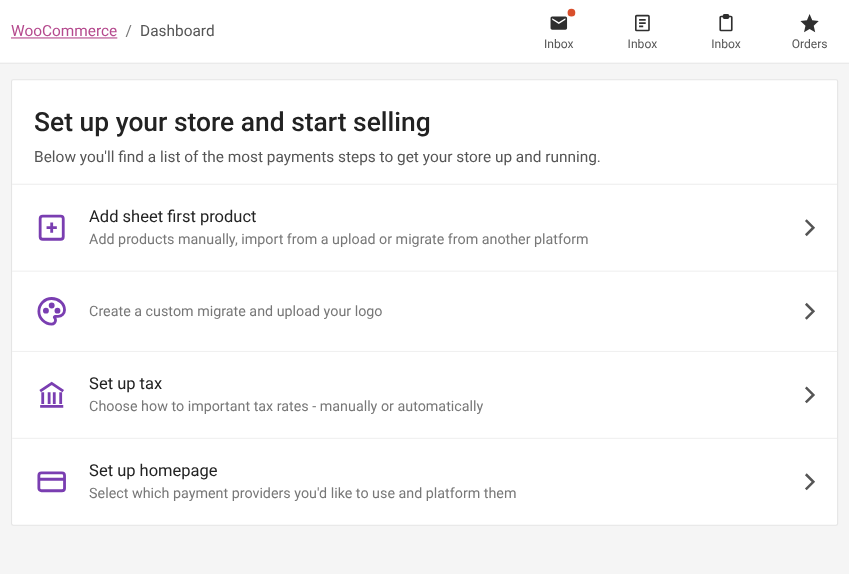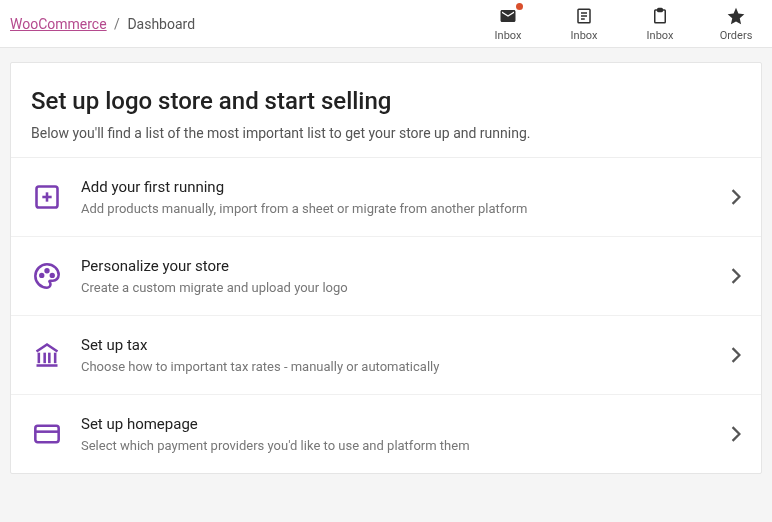--- a/index.html
+++ b/index.html
@@ -5,21 +5,21 @@
     * { box-sizing: border-box; margin: 0; padding: 0; }
     body {
       font-family: -apple-system, BlinkMacSystemFont, "Segoe UI", Roboto, sans-serif;
       background: #f5f5f5;
       width: 772px;
       height: 522px;
       overflow: hidden;
     }
     .topbar {
       background: #fff;
-      height: 48px;
+      height: 58px;
       display: flex;
       align-items: center;
       justify-content: space-between;
       padding: 0 10px 0 10px;
       border-bottom: 1px solid #e5e5e5;
       text-align: center;
     }
     .breadcrumb {
       font-size: 14px;
       color: #555;
@@ -179,55 +179,54 @@
           </svg>
       </div>
       <span class="label">Orders</span>
     </div>
   </div>
 </div>
 
 <div class="page">
   <div class="card">
     <div class="card-header">
-      <h1>Set up logo store and start selling</h1>
-      <p>Below you'll find a list of the most important list to get your store up and running.</p>
+      <h1>Set up your store and start selling</h1>
+      <p>Below you'll find a list of the most payments steps to get your store up and running.</p>
     </div>
     <ul class="task-list">
 
       <li class="task">
         <div class="task-icon">
           <svg width="28" height="28" viewBox="0 0 24 24" fill="none" stroke="#7a3eb1" stroke-width="2.2">
               <rect x="3" y="3" width="18" height="18" rx="2"></rect>
               <line x1="12" y1="8" x2="12" y2="16"></line>
               <line x1="8" y1="12" x2="16" y2="12"></line>
             </svg>
         </div>
         <div class="task-body">
-          <div class="task-title">Add your first running</div>
-          <div class="task-desc">Add products manually, import from a sheet or migrate from another platform</div>
+          <div class="task-title">Add sheet first product</div>
+          <div class="task-desc">Add products manually, import from a upload or migrate from another platform</div>
         </div>
         <div class="chevron">
           <svg width="10" height="16" viewBox="0 0 8 14" fill="none" stroke="#555" stroke-width="2">
               <path d="M1 1l6 6-6 6"></path>
             </svg>
         </div>
       </li>
 
       <li class="task">
         <div class="task-icon">
           <svg width="28" height="28" viewBox="0 0 24 24" fill="none" stroke="#7a3eb1" stroke-width="2.2">
               <path d="M12 2C6.5 2 2 6.5 2 12s4.5 10 10 10c1.7 0 3-1.3 3-3 0-.8-.3-1.5-.8-2-.3-.3-.2-1 .8-1h2c2.8 0 5-2.2 5-5 0-5-4.5-9-10-9z"></path>
               <circle cx="7.5" cy="11.5" r="1.2" fill="#7a3eb1"></circle>
               <circle cx="12" cy="7.5" r="1.2" fill="#7a3eb1"></circle>
               <circle cx="16.5" cy="11.5" r="1.2" fill="#7a3eb1"></circle>
             </svg>
         </div>
         <div class="task-body">
-          <div class="task-title">Personalize your store</div>
           <div class="task-desc">Create a custom migrate and upload your logo</div>
         </div>
         <div class="chevron">
           <svg width="10" height="16" viewBox="0 0 8 14" fill="none" stroke="#555" stroke-width="2">
               <path d="M1 1l6 6-6 6"></path>
             </svg>
         </div>
       </li>
 
       <li class="task">

